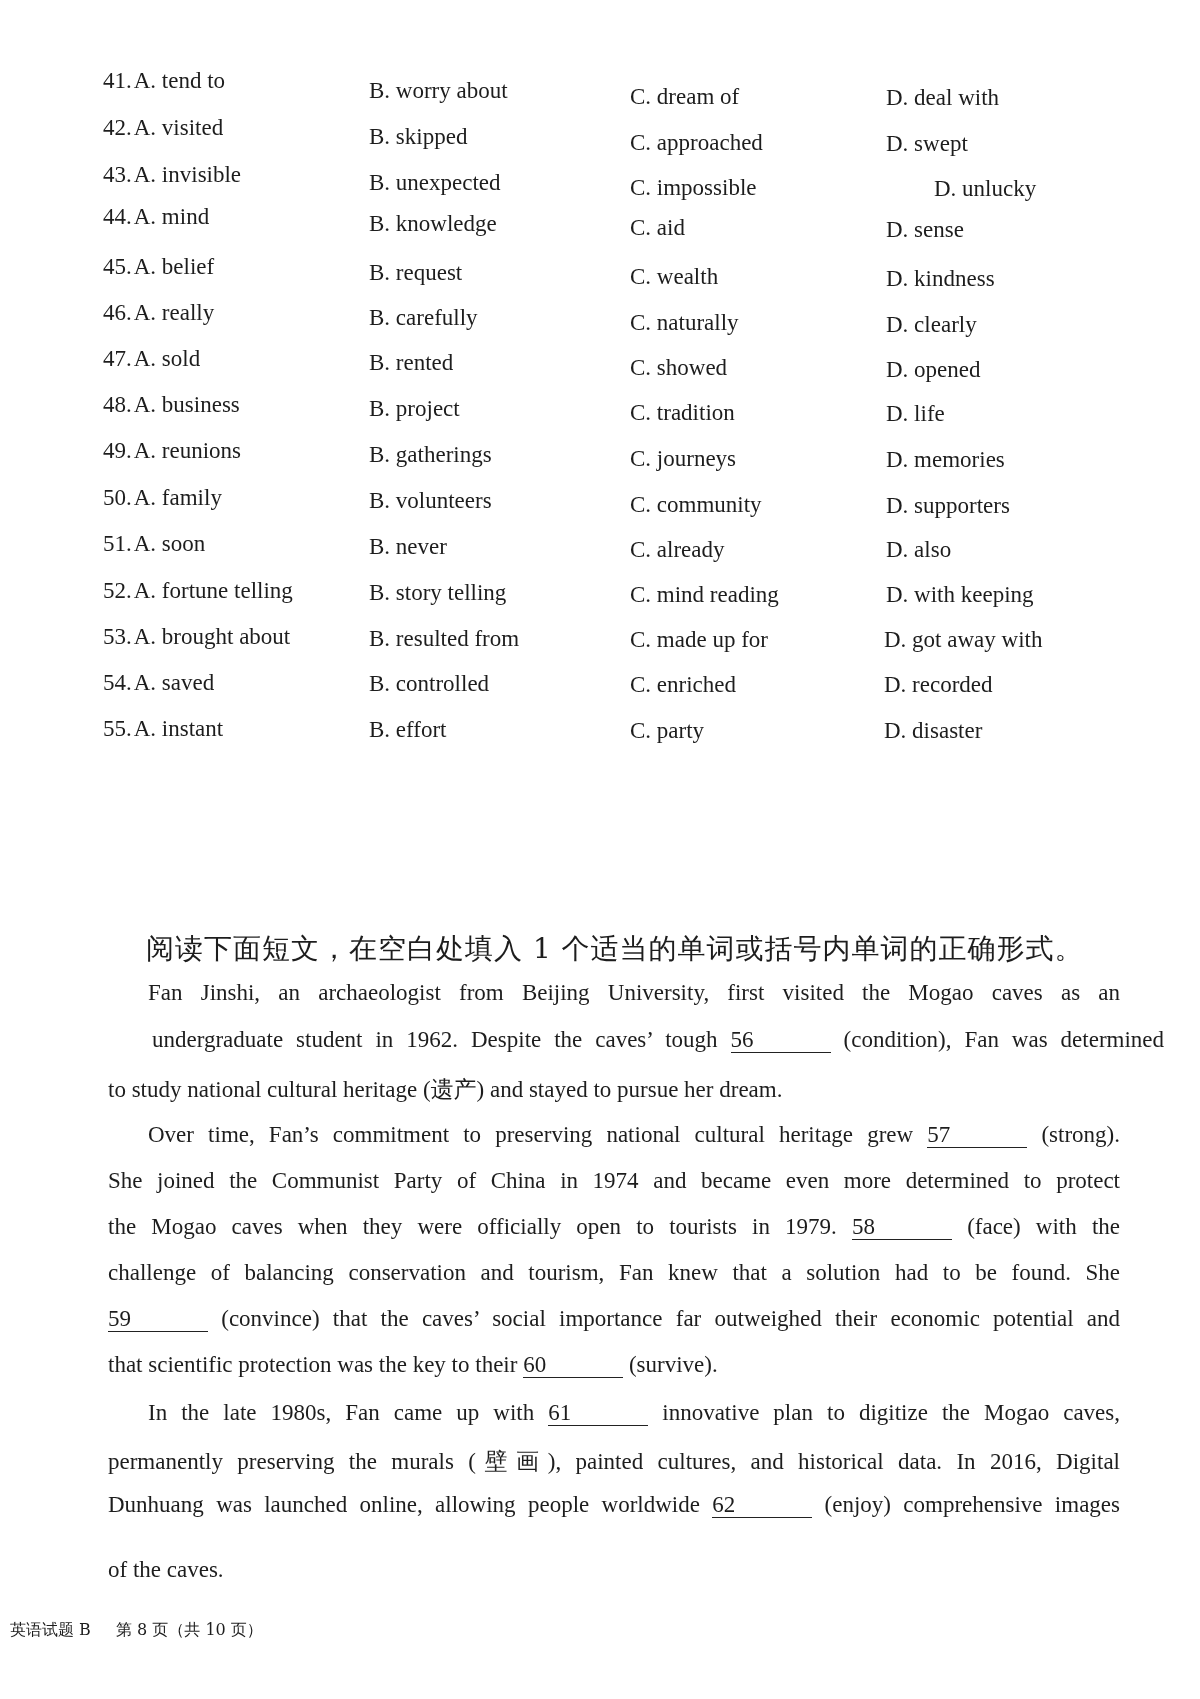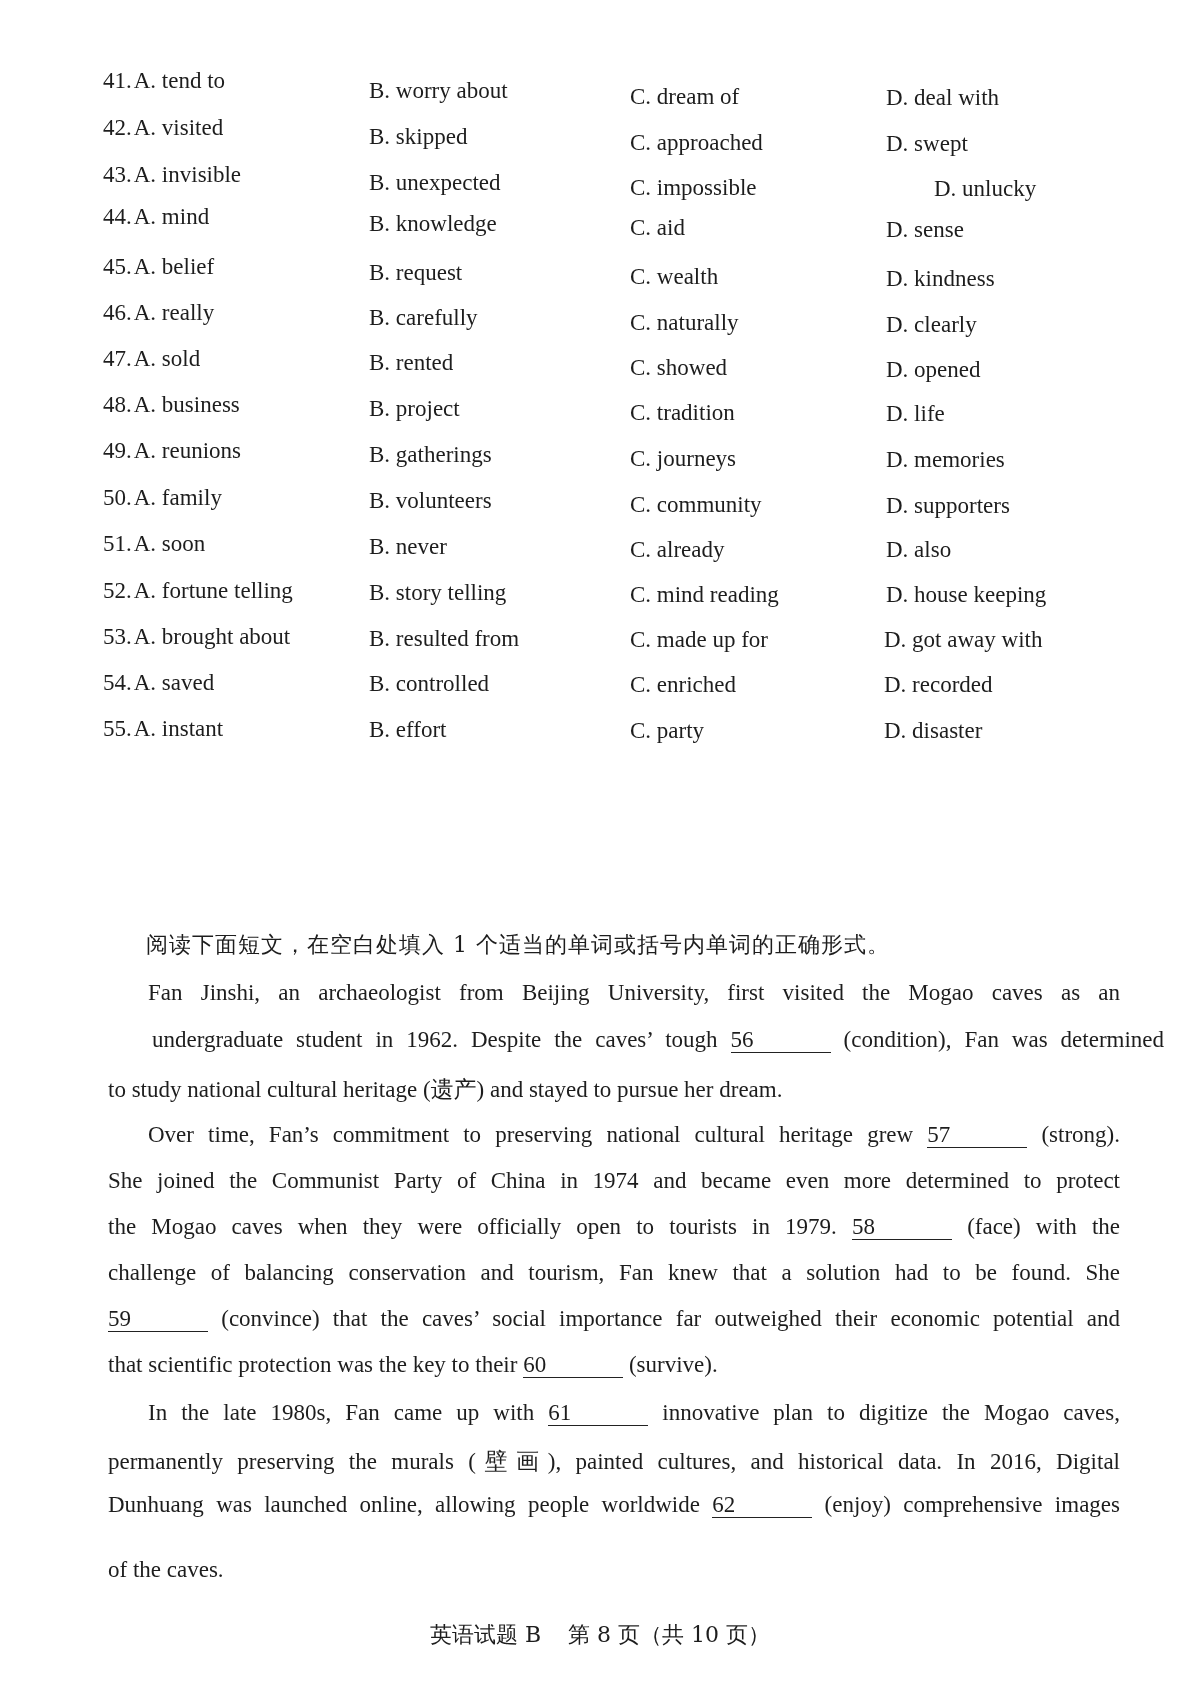--- a/index.html
+++ b/index.html
@@ -15,27 +15,27 @@
     .mc-row { position: absolute; left: 0; width: 1200px; height: 40px; font-size: 23px; }
     .opt { position: absolute; white-space: nowrap; }
     .opt .qnum { margin-right: 2px; }
     .col-a { left: 103px; text-align: center; }
     .col-b { left: 369px; }
     .col-c { left: 630px; }
     .col-d { left: 886px; }
 
     
     .sec-head { position: absolute; left: 108px; top: 880px; font-size: 22px; font-family: "DejaVu Serif", serif; letter-spacing: 0.5px; }
-    .instr { position: absolute; left: 146px; top: 930px; font-size: 22px; font-family: "DejaVu Serif", serif; letter-spacing: 1px; }
+    .instr { position: absolute; left: 146px; top: 930px; font-size: 28px; font-family: "DejaVu Serif", serif; letter-spacing: 1px; }
     .passage-line { position: absolute; left: 108px; width: 1012px; font-size: 23px; white-space: nowrap; text-align: justify; text-align-last: justify; }
     .passage-line.indent { left: 148px; width: 972px; }
     .passage-line.last { text-align-last: left; }
     .blank { display: inline-block; border-bottom: 1.5px solid #222; text-align: center; min-width: 100px; line-height: 1.1; }
 
-    .footer { position: absolute; left: 0; width: 1200px; top: 1620px; text-align: center; font-size: 22px; font-family: "DejaVu Serif", serif; }
+    .footer { position: absolute; left: 0; width: 1200px; top: 1620px; font-size: 16px; font-family: "DejaVu Serif", serif; }
     .footer span { margin: 0 10px; }
   </style>
 </head>
 <body>
 
 <div class="page">
 
   <div class="mc">
     <div class="mc-row" style="top:68px;">
       <span class="opt col-a"><span class="qnum">41.</span><span>A. tend to</span></span>
@@ -100,21 +100,21 @@
     <div class="mc-row" style="top:531px;">
       <span class="opt col-a"><span class="qnum">51.</span><span>A. soon</span></span>
       <span class="opt col-b" style="top:3px;">B. never</span>
       <span class="opt col-c" style="top:6px;">C. already</span>
       <span class="opt col-d" style="top:6px;">D. also</span>
     </div>
     <div class="mc-row" style="top:578px;">
       <span class="opt col-a"><span class="qnum">52.</span><span>A. fortune telling</span></span>
       <span class="opt col-b" style="top:2px;">B. story telling</span>
       <span class="opt col-c" style="top:4px;">C. mind reading</span>
-      <span class="opt col-d" style="top:4px;">D. house keeping</span>
+      <span class="opt col-d" style="top:4px;">D. with keeping</span>
     </div>
     <div class="mc-row" style="top:624px;">
       <span class="opt col-a"><span class="qnum">53.</span><span>A. brought about</span></span>
       <span class="opt col-b" style="top:2px;">B. resulted from</span>
       <span class="opt col-c" style="top:3px;">C. made up for</span>
       <span class="opt col-d" style="left:884px; top:3px;">D. got away with</span>
     </div>
     <div class="mc-row" style="top:670px;">
       <span class="opt col-a"><span class="qnum">54.</span><span>A. saved</span></span>
       <span class="opt col-b" style="top:1px;">B. controlled</span>

